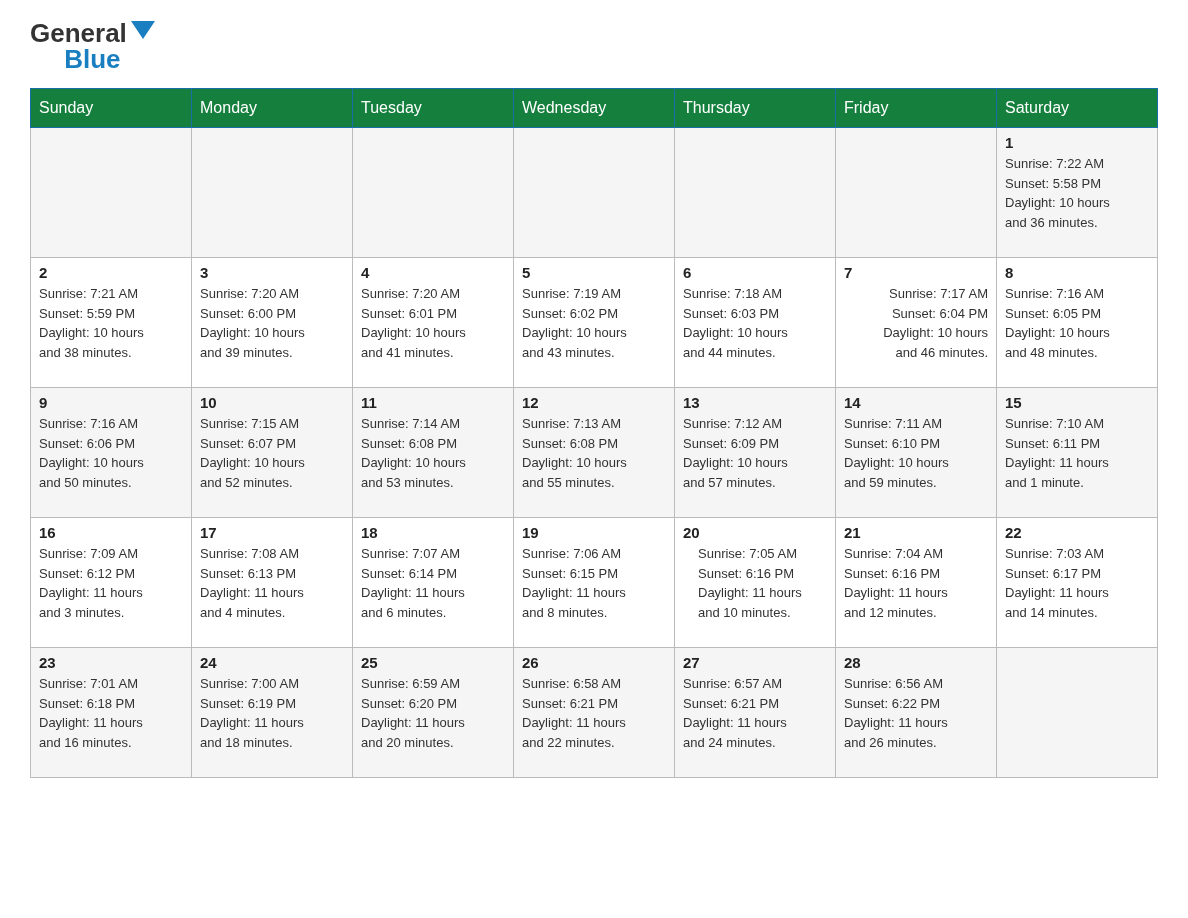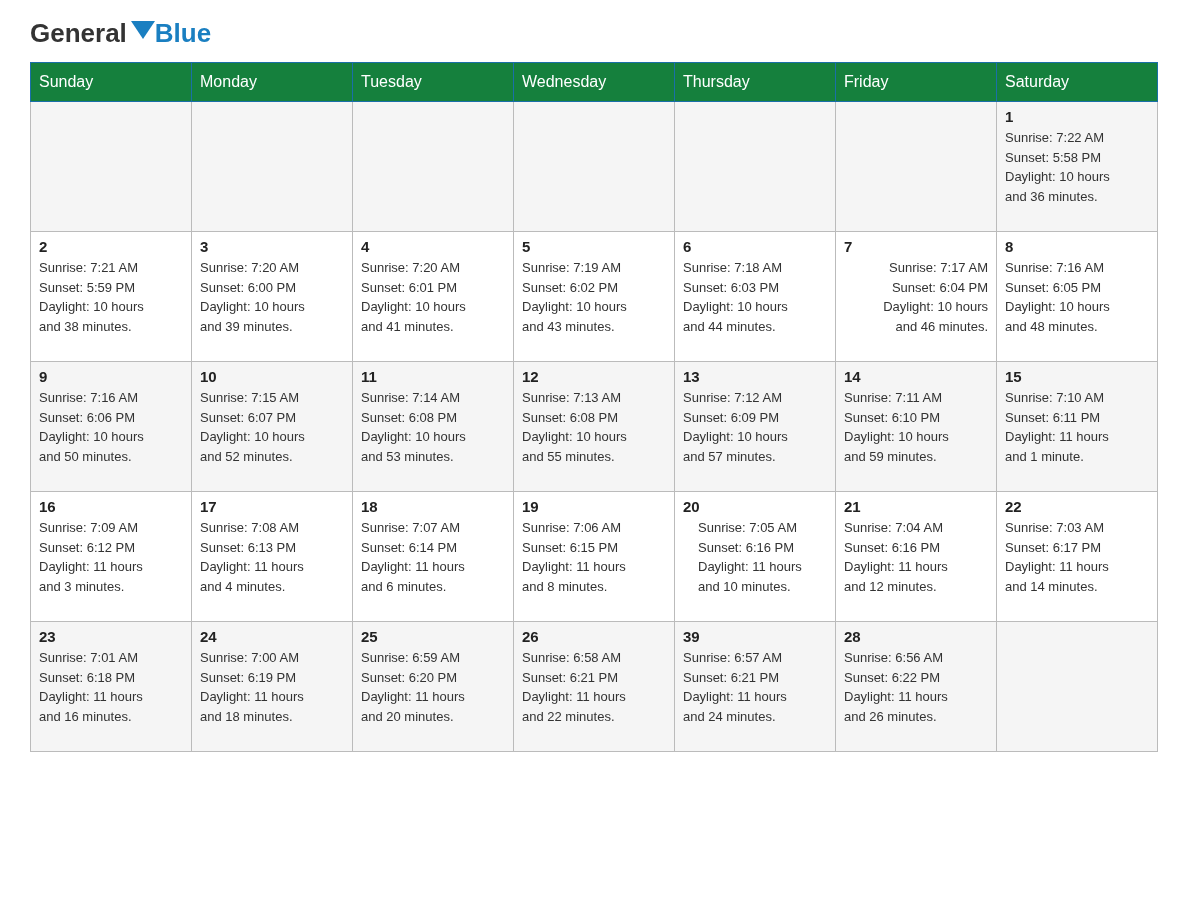--- a/index.html
+++ b/index.html
@@ -11,22 +11,22 @@
       min-height: 918px;
     }
     .header {
       display: flex;
       justify-content: space-between;
       align-items: flex-start;
       margin-bottom: 16px;
     }
     .logo {
       display: flex;
-      flex-direction: row;
-      align-items: flex-end;
+      flex-direction: column;
+      align-items: center;
     }
     .logo-text-general {
       font-size: 26px;
       font-weight: bold;
       color: #333;
       line-height: 1;
     }
     .logo-text-blue {
       font-size: 26px;
       font-weight: bold;
@@ -320,21 +320,21 @@
 and 20 minutes.</div>
         </td>
         <td>
           <div class="day-number">26</div>
           <div class="day-info" style="white-space: pre-line;">Sunrise: 6:58 AM
 Sunset: 6:21 PM
 Daylight: 11 hours
 and 22 minutes.</div>
         </td>
         <td>
-          <div class="day-number">39</div>
+          <div class="day-number">27</div>
           <div class="day-info" style="white-space: pre-line;">Sunrise: 6:57 AM
 Sunset: 6:21 PM
 Daylight: 11 hours
 and 24 minutes.</div>
         </td>
         <td>
           <div class="day-number">28</div>
           <div class="day-info" style="white-space: pre-line;">Sunrise: 6:56 AM
 Sunset: 6:22 PM
 Daylight: 11 hours

